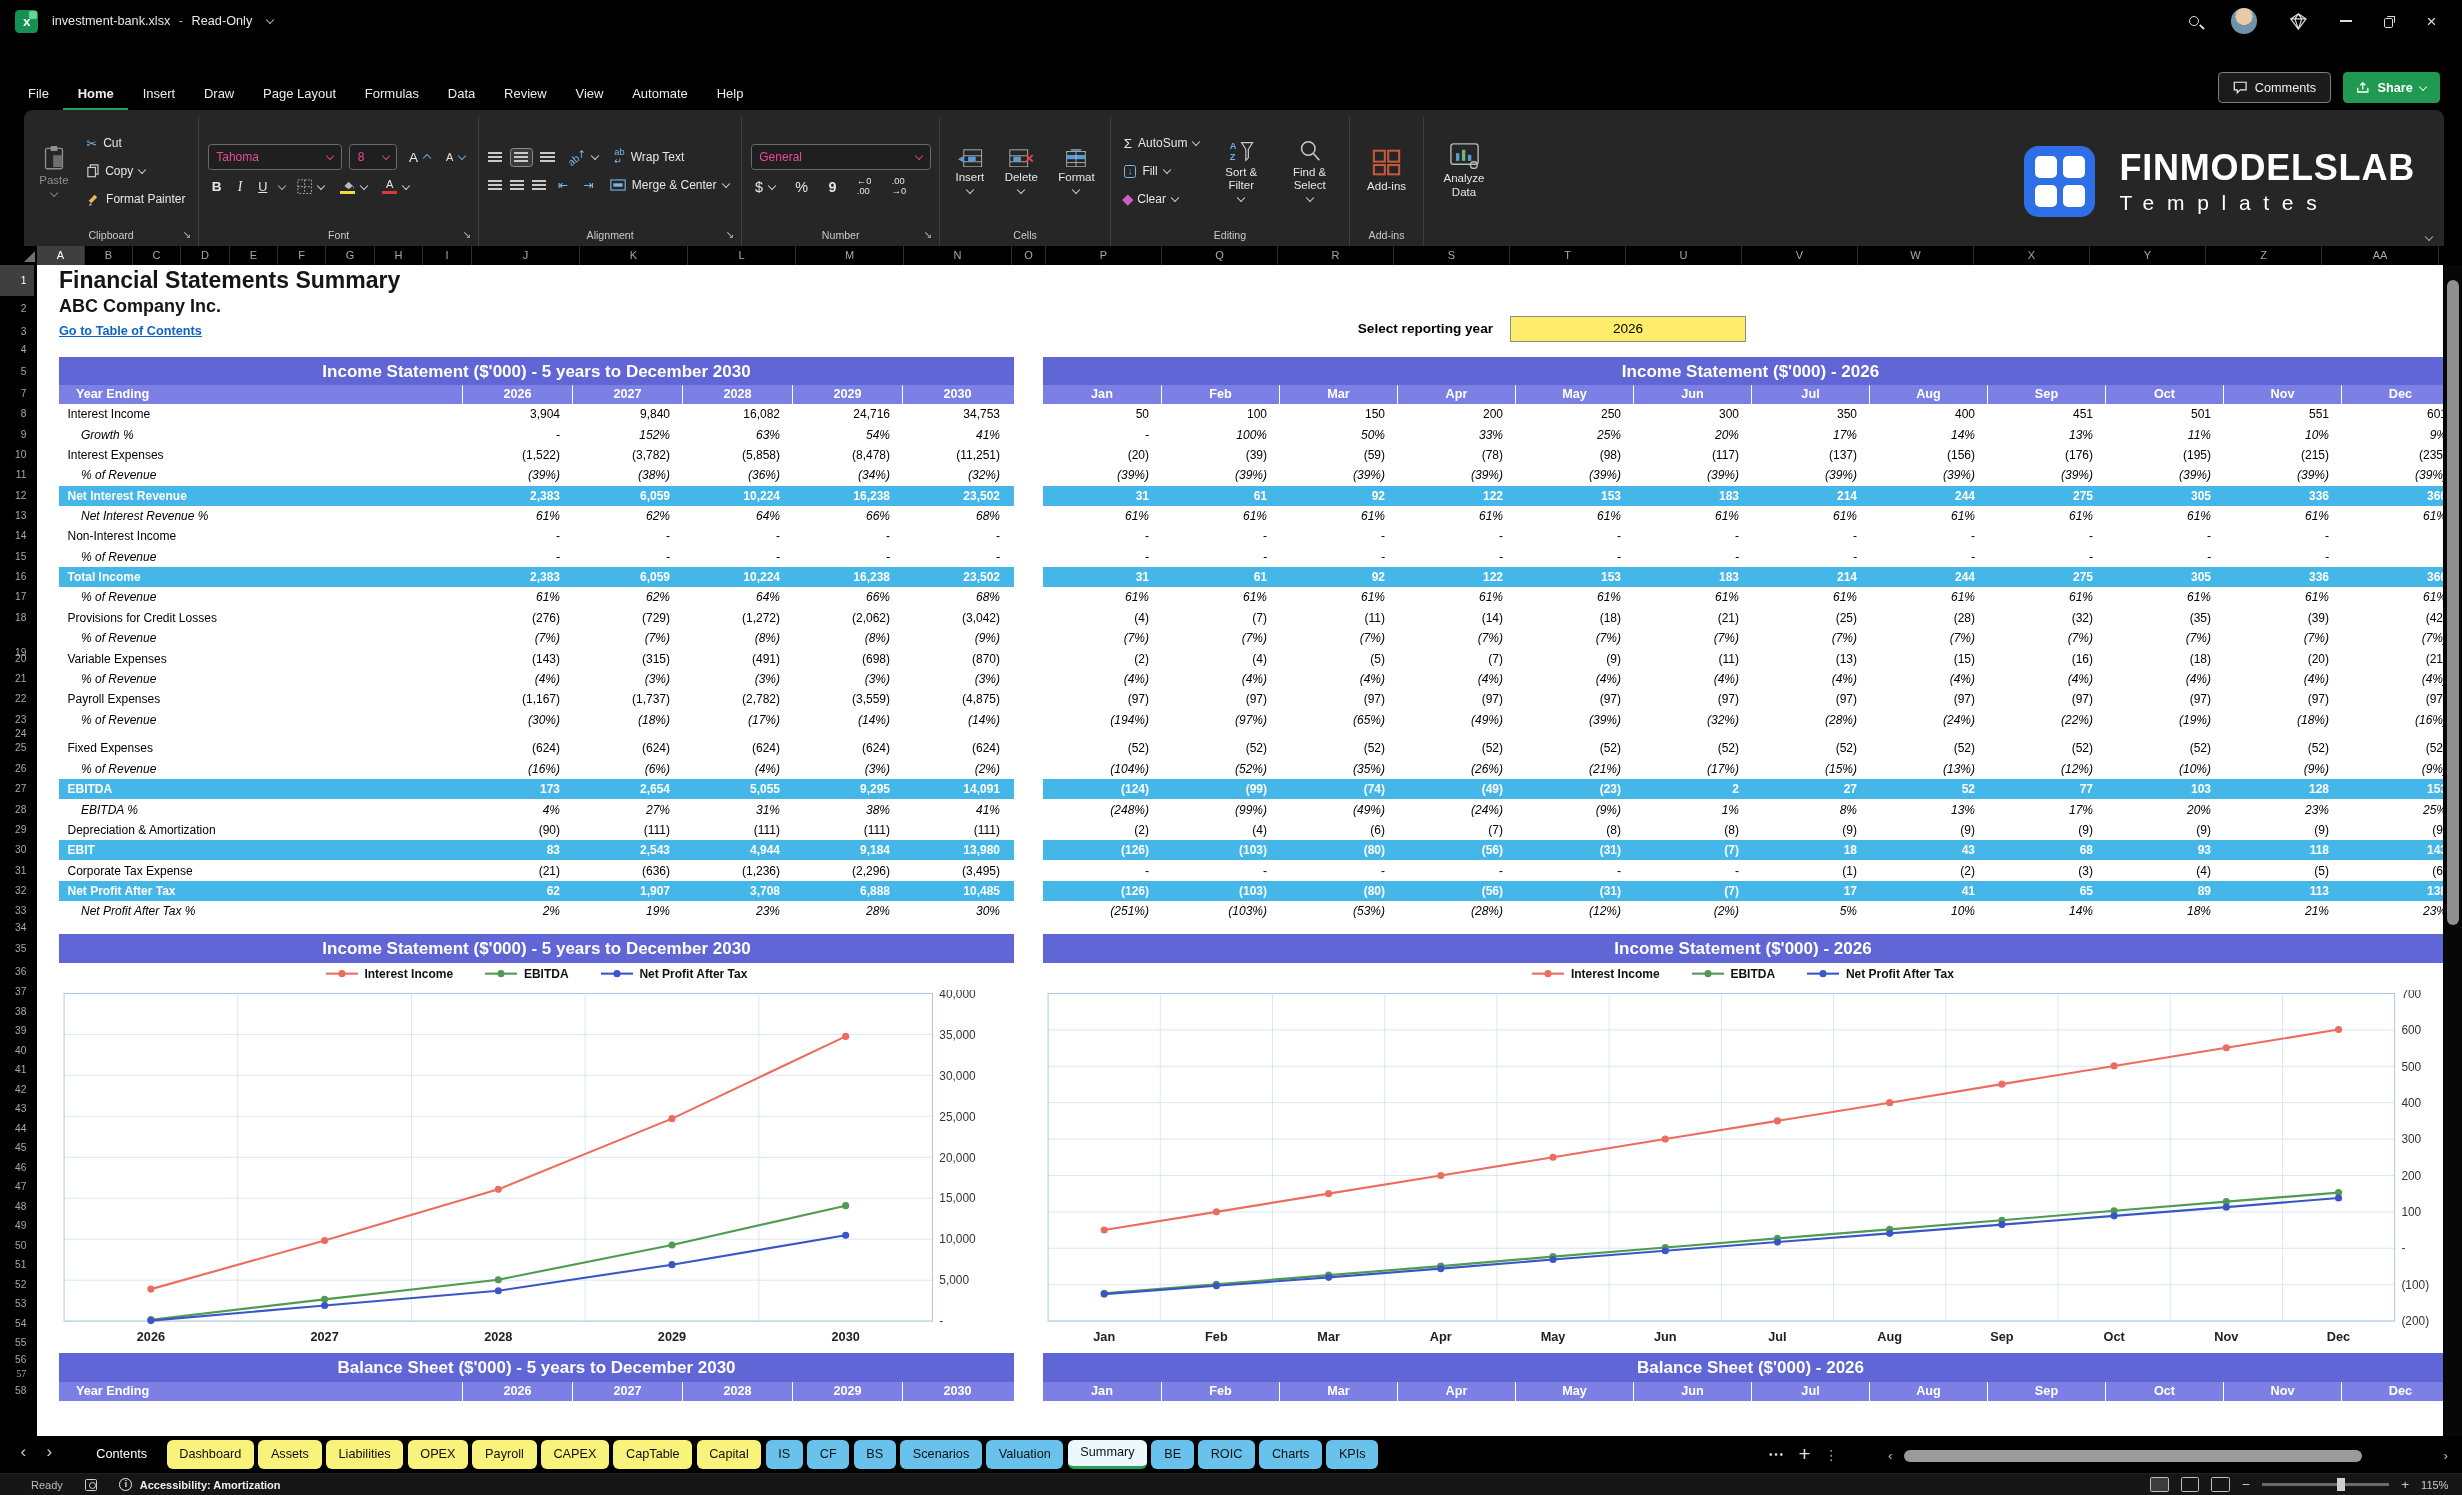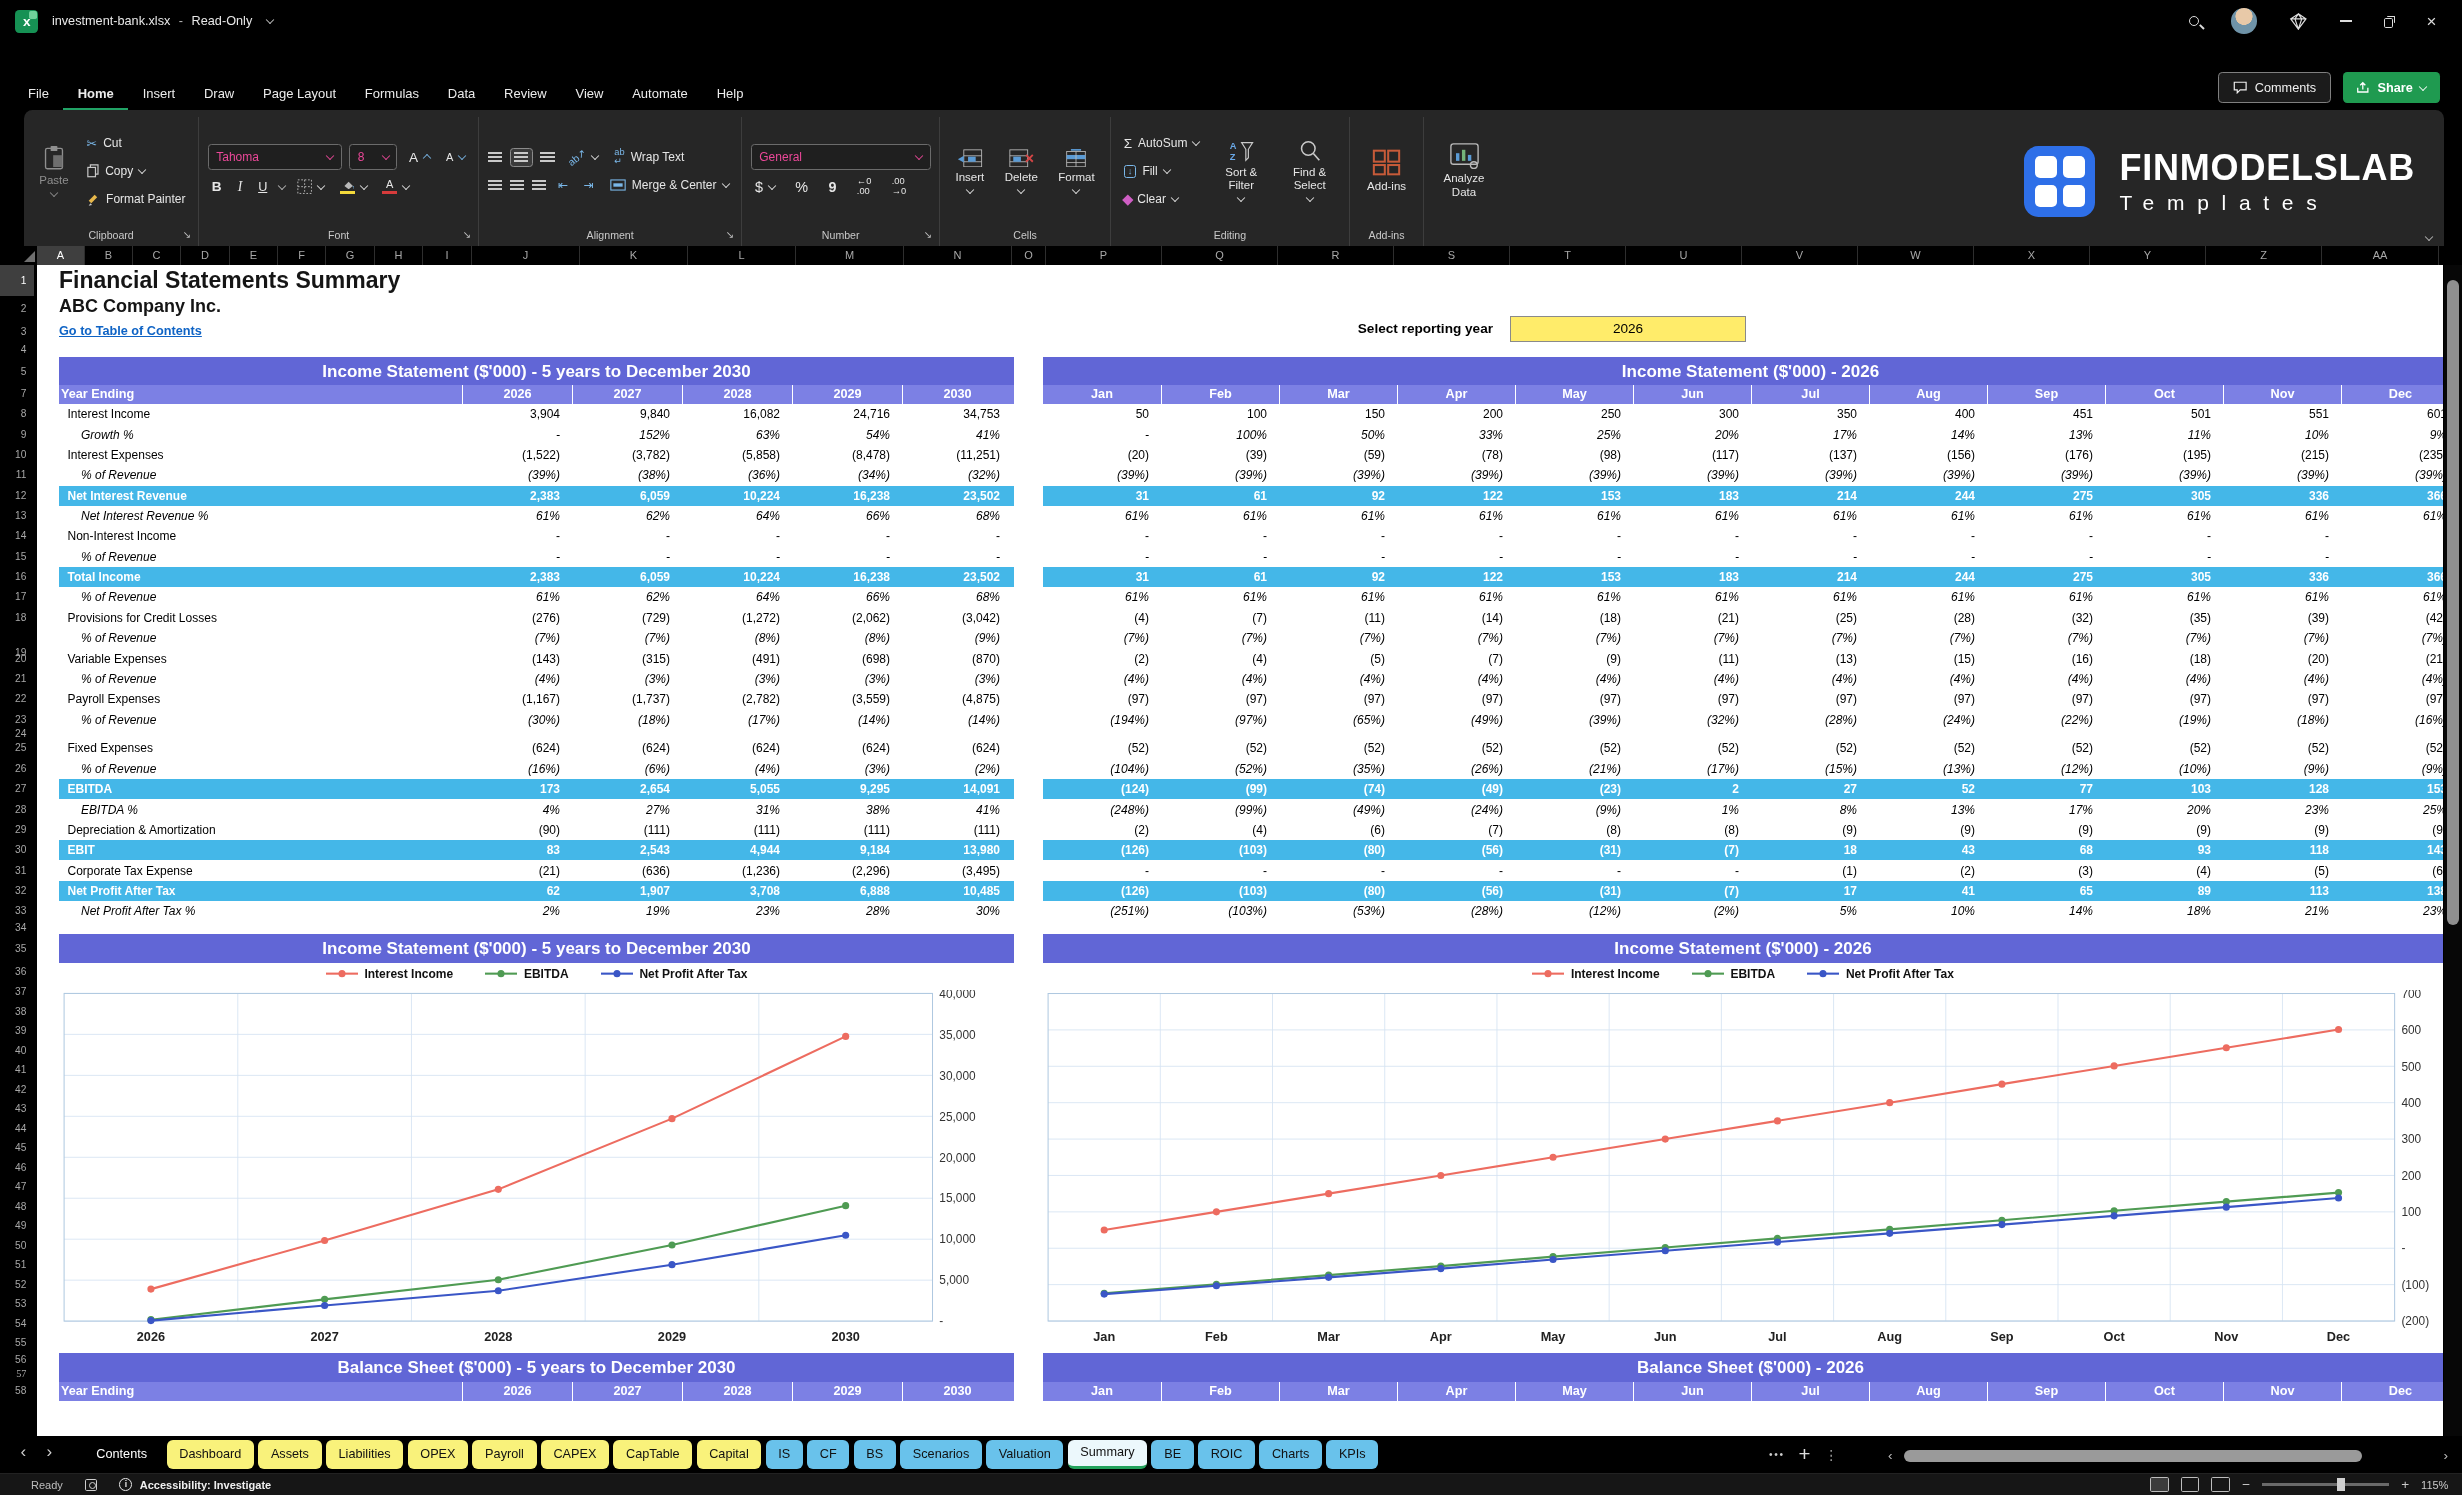--- a/index.html
+++ b/index.html
@@ -90,21 +90,21 @@
   .sh-company{position:absolute;left:22px;top:29px;height:25.5px;line-height:25.5px;font-size:18px;font-weight:800;color:#151515;}
   .sh-link{position:absolute;left:22px;top:56px;height:20.4px;line-height:20.4px;font-size:12.7px;font-weight:700;
            color:#0E63C5;text-decoration:underline;}
   .sel-label{position:absolute;left:1078px;top:51px;width:378px;height:25.5px;line-height:25.5px;text-align:right;
              font-size:13.6px;font-weight:700;}
   .sel-box{position:absolute;left:1473px;top:51px;width:236px;height:25.5px;line-height:24px;background:#FFEC6A;
            border:0.8px solid #8a8a8a;text-align:center;font-size:13.6px;}
   .pband{position:absolute;height:29px;background:#6166D6;color:#fff;font-weight:700;font-size:17px;
          display:flex;align-items:center;justify-content:center;}
   .yrow{position:absolute;height:18.7px;background:#7C80E4;display:flex;color:#fff;font-size:12.7px;font-weight:700;}
-  .ylabel{flex:0 0 403px;padding-left:2px;line-height:18.7px;}
+  .ylabel{flex:0 0 403px;padding-left:17px;line-height:18.7px;}
   .ycell{line-height:18.7px;text-align:center;}
   .ysep{border-left:1.7px solid #fff;}
   .trow{position:absolute;height:20.4px;display:flex;font-size:12px;line-height:20.4px;color:#000;}
   .tlabel{flex:0 0 403px;padding-left:8.5px;white-space:nowrap;overflow:hidden;}
   .rsub{font-style:italic;}
   .rsub .tlabel{padding-left:22px;}
   .tval{flex:0 0 110px;text-align:right;padding-right:12px;}
   .tvalm{flex:0 0 118px;}
   .rtotal{background:#44B7E8;color:#fff;font-weight:700;}
   .legend{position:absolute;height:24px;display:flex;justify-content:center;gap:32px;align-items:center;}
@@ -1412,21 +1412,21 @@
           <div class="hthumb"></div>
         </div>
       <span>›</span>
     </div>
   </div>
 
   <div class="statusbar">
     <span class="sb-ready">Ready</span>
     <span class="sb-ico"></span>
     <span class="sb-acc">i</span>
-    <span class="sb-acclabel">Accessibility: Investigate</span>
+    <span class="sb-acclabel">Accessibility: Amortization</span>
     <div class="sb-right">
       <span class="viewico viewsel"></span>
       <span class="viewico"></span>
       <span class="viewico"></span>
       <span>−</span>
       <div class="ztrack">
           <div class="zthumb"></div>
         </div>
       <span>+</span>
       <span class="sb-zoom">115%</span>

